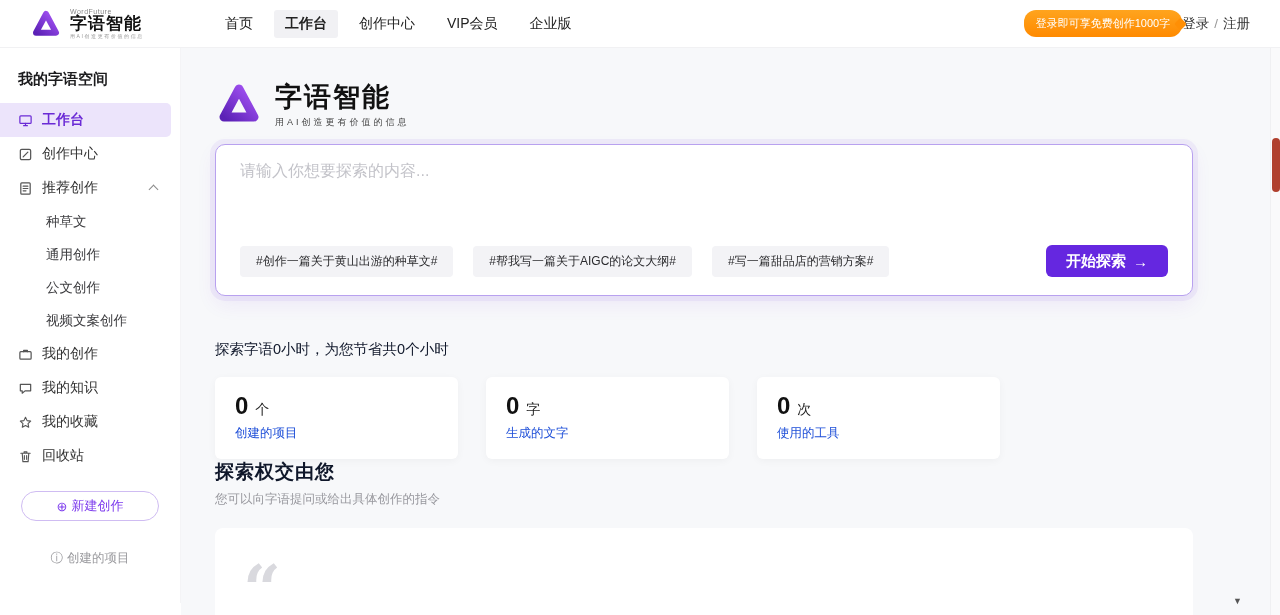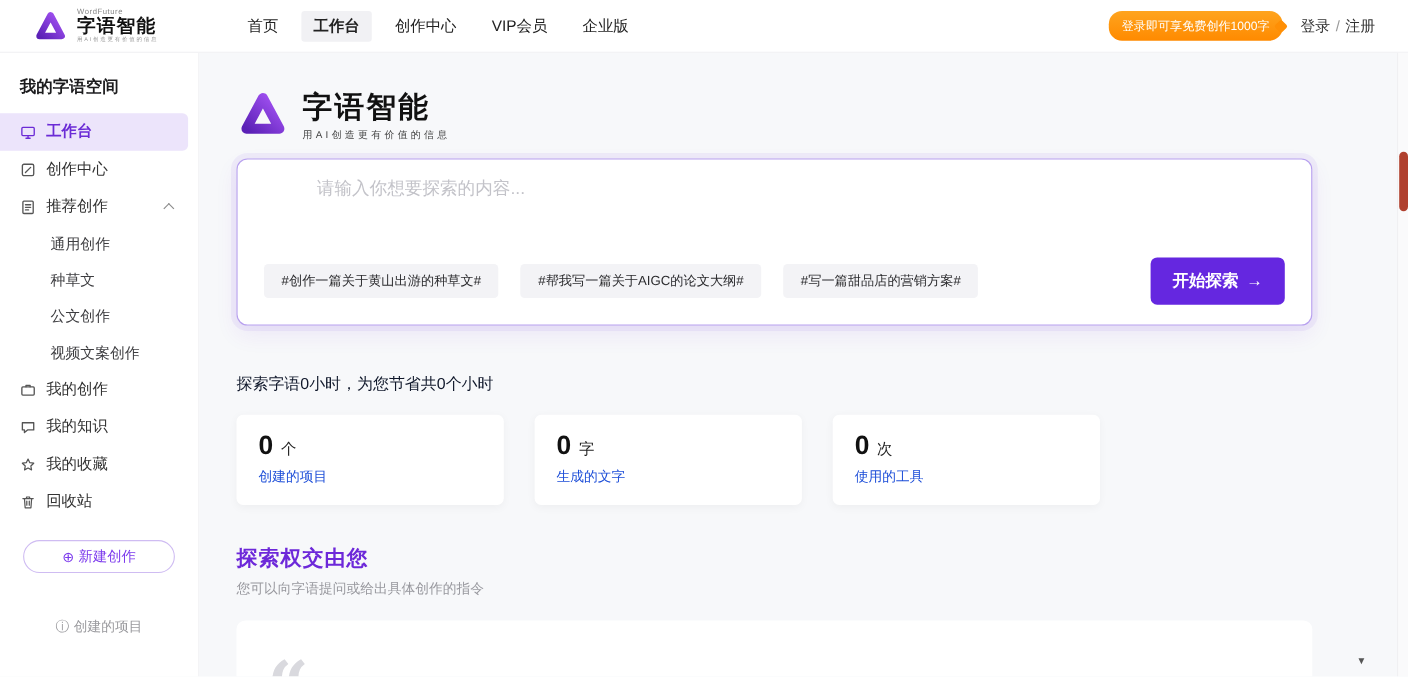--- a/index.html
+++ b/index.html
@@ -13,31 +13,31 @@
   .logo svg { width:32px; height:32px; }
   .logo-text { display:flex; flex-direction:column; line-height:1.05; }
   .logo-word { font-size:7px; color:#888; letter-spacing:.5px; }
   .logo-name { font-size:17px; font-weight:bold; color:#111; letter-spacing:1px; }
   .logo-tag { font-size:5px; color:#999; letter-spacing:1.6px; margin-top:1px; }
 
   .topnav { display:flex; gap:10px; margin-left:32px; }
   .topnav-item { font-size:14px; color:#222; padding:5px 11px; border-radius:3px; cursor:pointer; white-space:nowrap; }
   .topnav-item.active { background:#f1f1f4; font-weight:bold; }
 
-  .top-right { margin-left:auto; display:flex; align-items:center; gap:16px; }
+  .top-right { margin-left:auto; display:flex; align-items:center; }
   .promo-btn { position:relative; background:linear-gradient(180deg,#ffa41e,#ff8a00); color:#fff;
                font-size:11px; padding:6px 12px; border-radius:12px; cursor:pointer; white-space:nowrap; }
   .promo-btn::after { content:""; position:absolute; right:-3px; top:50%; width:9px; height:9px;
                       background:#ff8f05; transform:translateY(-50%) rotate(45deg); border-radius:2px; }
   .login-area { font-size:13.5px; color:#333; display:flex; gap:5px; align-items:center; }
   .login-area span { cursor:pointer; }
   .login-sep { color:#999; cursor:default; }
 
   
-  .sidebar { position:absolute; top:48px; left:0; bottom:0; width:181px; background:#fff;
+  .sidebar { position:absolute; top:48px; left:0; bottom:12px; width:181px; background:#fff;
              border-right:1px solid #f4f4f6; padding-top:12px; }
   .sidebar-title { font-size:15px; font-weight:bold; color:#1c1c1e; padding:10px 18px 14px; }
   .side-item { height:34px; display:flex; align-items:center; gap:9px; padding:0 14px 0 18px;
                font-size:14px; color:#333; cursor:pointer; margin-right:9px; }
   .side-item .icn { display:flex; width:15px; color:#555; flex:none; }
   .side-item .icn svg { width:15px; height:15px; }
   .side-item.active { background:#ece4fb; color:#6b2bd6; font-weight:bold; border-radius:0 5px 5px 0; }
   .side-item.active .icn { color:#6b2bd6; }
   .chev-up { width:7px; height:7px; border-left:1.5px solid #8a8a8a; border-top:1.5px solid #8a8a8a;
              transform:rotate(45deg); margin-left:auto; margin-top:3px; }
@@ -55,39 +55,39 @@
   .hero { display:flex; align-items:flex-start; gap:12px; height:52px; }
   .hero svg { width:48px; height:48px; }
   .hero-text { display:flex; flex-direction:column; padding-top:3px; }
   .hero-name { font-size:27px; font-weight:bold; color:#111; letter-spacing:2px; line-height:1.1; }
   .hero-tag { font-size:9px; color:#444; letter-spacing:3px; margin-top:3px; }
 
   .search-card { margin-top:12px; width:978px; height:152px; background:#fff; border:1px solid #b8a1ef;
                  border-radius:10px; box-shadow:0 0 0 5px rgba(109,40,217,.06), 0 8px 20px rgba(109,40,217,.08);
                  padding:16px 24px 18px; display:flex; flex-direction:column; }
   .search-card textarea { flex:1; border:none; outline:none; resize:none; background:transparent;
-                          font-family:inherit; font-size:16px; color:#333;margin-left:48px; }
+                          font-family:inherit; font-size:16px; color:#333; }
   .search-card textarea::placeholder { color:#c3c3c9; }
   .chips-row { display:flex; align-items:center; gap:20px; }
   .chip { background:#f3f3f6; border-radius:4px; height:31px; line-height:31px; padding:0 16px;
           font-size:12px; color:#2b2b2e; white-space:nowrap; cursor:pointer; }
-  .explore-btn { margin-left:auto; background:#6527e0; border:none; color:#fff; height:43px; padding:0 20px;
+  .explore-btn { margin-left:auto; background:#6527e0; border:none; color:#fff; height:32px; padding:0 20px;
                  border-radius:6px; font-size:15px; font-weight:bold; display:flex; align-items:center; gap:7px;
                  cursor:pointer; font-family:inherit; }
 
   .stats-line { margin-top:44px; font-size:14.5px; color:#0f172a; }
   .stat-cards { display:flex; gap:28px; margin-top:18px; }
   .stat-card { width:243px; height:82px; background:#fff; border-radius:6px; padding:15px 20px;
                box-shadow:0 2px 8px rgba(0,0,0,.04); }
   .stat-value-row { display:flex; align-items:baseline; gap:7px; }
   .stat-value { font-size:24px; font-weight:bold; color:#111; }
   .stat-unit { font-size:14px; color:#222; }
   .stat-label { font-size:12.5px; color:#1d4ed8; margin-top:5px; }
 
-  .section-title { margin-top:36px; font-size:19px; font-weight:bold; color:#6d28d9; letter-spacing:1px; }
+  .section-title { font-size:19px; font-weight:bold; color:#0f172a; letter-spacing:1px; }
   .section-sub { margin-top:6px; font-size:12.5px; color:#98989e; }
 
   .qa-card { margin-top:20px; width:978px; height:120px; background:#fff; border-radius:8px;
              padding:14px 28px; display:flex; }
   .quote-mark { font-family:"DejaVu Serif","Liberation Serif",serif; font-size:66px; font-weight:bold;
                 color:#d9d9de; width:84px; line-height:1; margin-top:14px; }
 
   .scroll-hint { position:absolute; right:38px; top:548px; font-size:9px; color:#555; cursor:pointer; }
 
   
@@ -162,22 +162,22 @@
     <span class="icn">
       <svg viewBox="0 0 16 16" fill="none" stroke="currentColor" stroke-width="1.3" stroke-linejoin="round" stroke-linecap="round">
         <rect x="3" y="2" width="10" height="12" rx="1"></rect>
           <path d="M5.5 5.5h5M5.5 8h5M5.5 10.5h3"></path>
       </svg>
     </span>
     <span>推荐创作</span>
     <span class="chev-up"></span>
   </div>
 
+  <div class="sub-item">种草文</div>
   <div class="sub-item">通用创作</div>
-  <div class="sub-item">种草文</div>
   <div class="sub-item">公文创作</div>
   <div class="sub-item">视频文案创作</div>
 
   <div class="side-item">
     <span class="icn">
       <svg viewBox="0 0 16 16" fill="none" stroke="currentColor" stroke-width="1.3" stroke-linejoin="round" stroke-linecap="round">
         <rect x="2" y="5" width="12" height="8" rx="1"></rect>
           <path d="M6 5V3.5h4V5"></path>
       </svg>
     </span>

